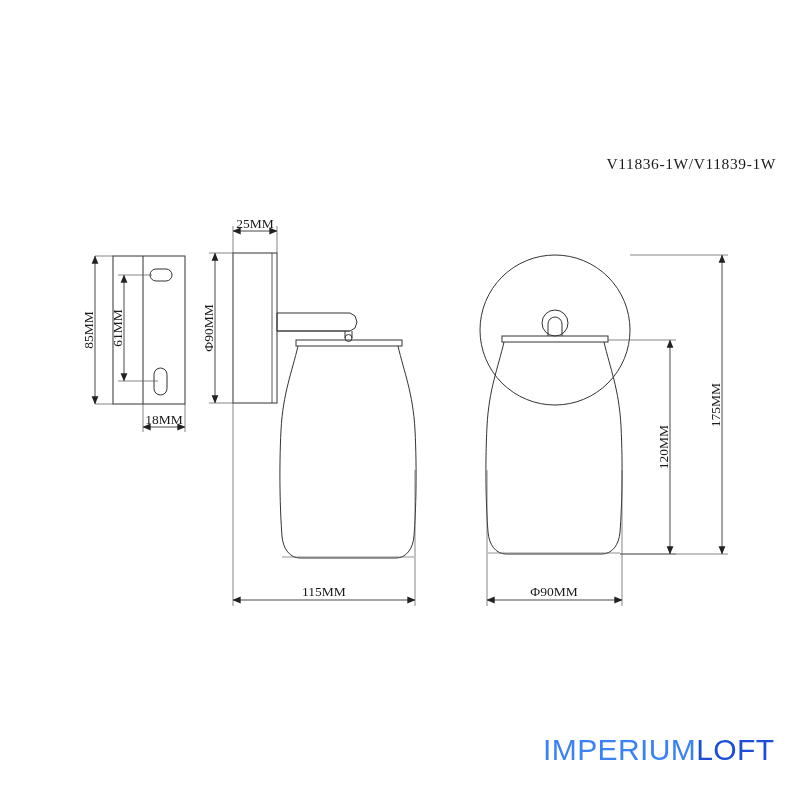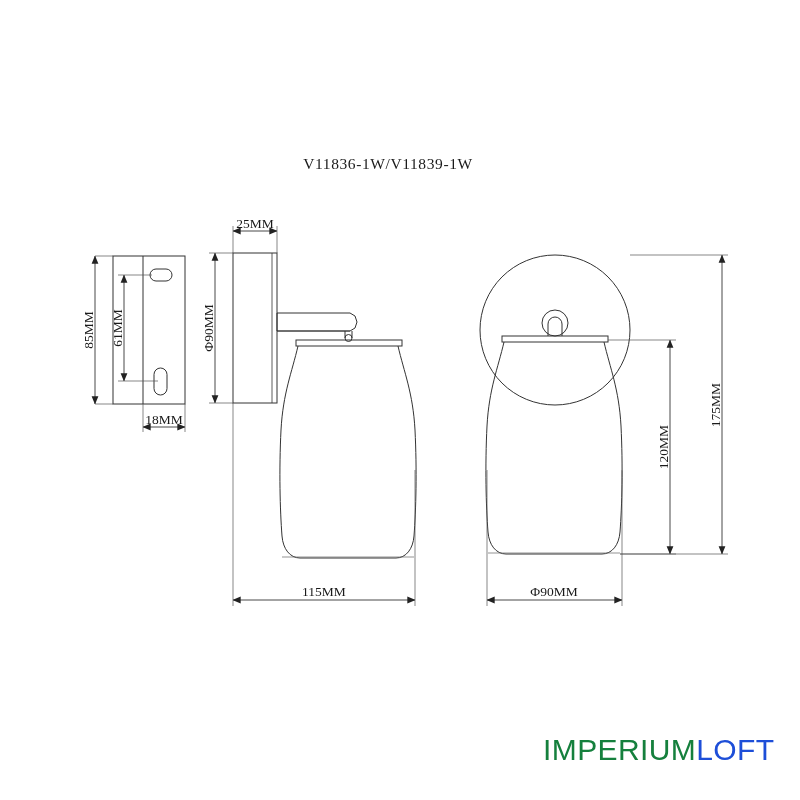--- a/index.html
+++ b/index.html
@@ -19,38 +19,38 @@
     left: 0;
     top: 0;
     width: 800px;
     height: 800px;
   }
   #title-label {
     position: absolute;
     left: 0;
     top: 155px;
     width: 776px;
-    text-align: center;
+    text-align: right;
     font-family: "Liberation Serif", serif;
     font-size: 15.5px;
     letter-spacing: 0.6px;
     color: #1a1a1a;
     white-space: pre;
   }
   #logo {
     position: absolute;
     left: 543px;
     top: 733px;
     font-family: "Liberation Sans", sans-serif;
     font-size: 30px;
     letter-spacing: 0.4px;
     font-weight: 300;
     white-space: pre;
   }
-  #logo .lg-imperium { color: #15803d; }
+  #logo .lg-imperium { color: #3b82f6; }
   #logo .lg-loft { color: #1d4ed8; }
   svg text {
     font-family: "Liberation Serif", serif;
     fill: #1a1a1a;
   }
 </style>
 </head>
 <body>
 
 <div id="title-label">V11836-1W/V11839-1W</div>

